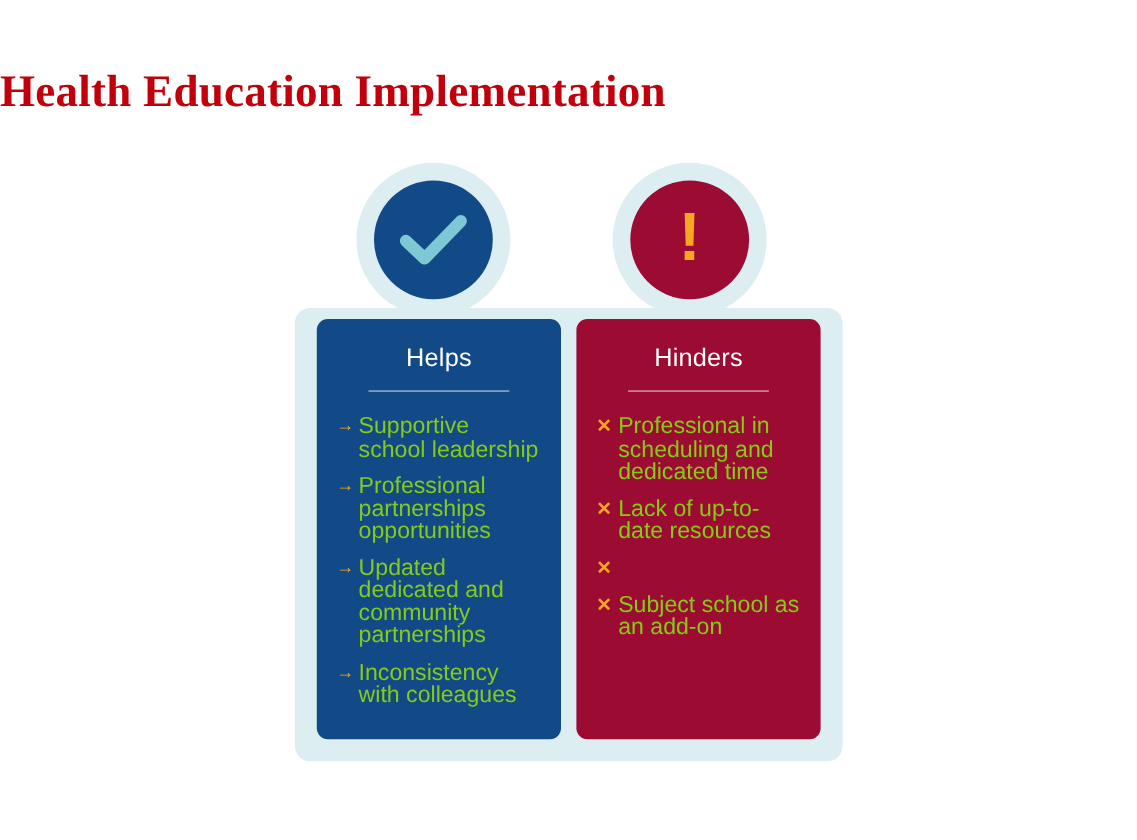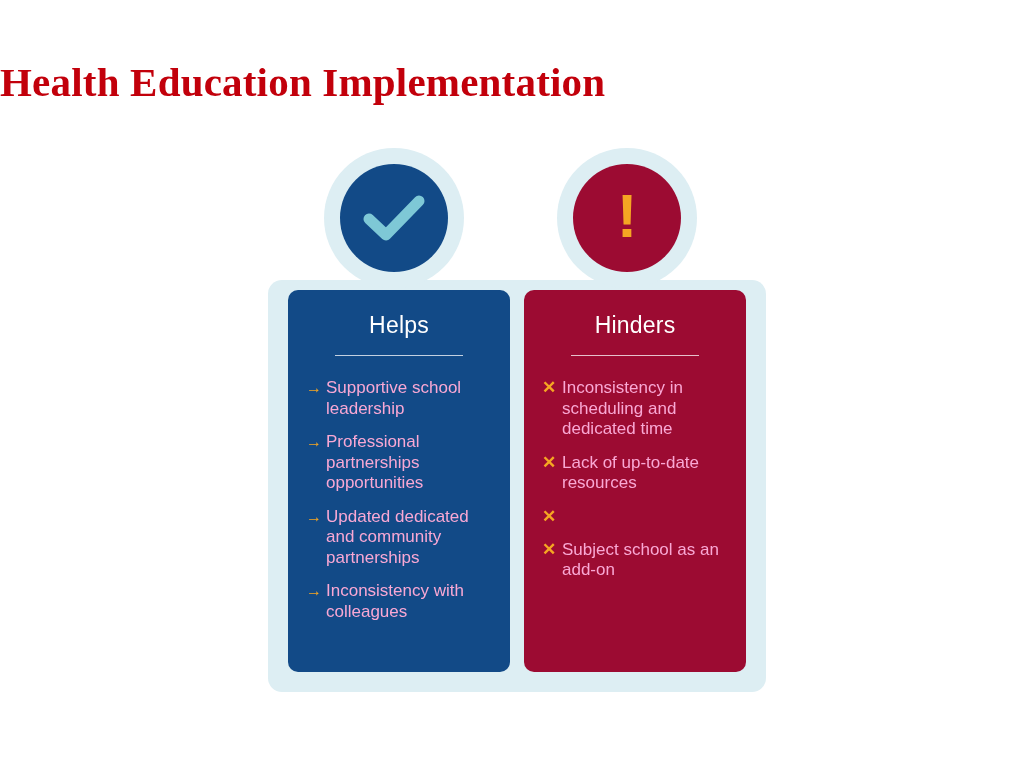--- a/index.html
+++ b/index.html
@@ -91,22 +91,22 @@
     color: #f5a623;
     font-size: 16px;
     line-height: 20px;
     font-weight: bold;
   }
   .bullet-ico.cross {
     color: #f5a623;
     font-size: 17px;
   }
   .item-text {
-    color: #f9a8d4;
-    font-size: 17px;
+    color: #84cc16;
+    font-size: 21px;
     line-height: 20.5px;
   }
   
   .badge {
     position: absolute;
     width: 140px;
     height: 140px;
     border-radius: 50%;
     background: #ddeef3;
     display: flex;
@@ -191,21 +191,21 @@
         </li>
       </ul>
     </div>
 
     <div class="col col-hinders">
       <div class="col-title">Hinders</div>
       <div class="rule"></div>
       <ul class="items">
         <li class="item">
           <span class="bullet-ico cross">✕</span>
-          <span class="item-text">Inconsistency in scheduling and dedicated time</span>
+          <span class="item-text">Professional in scheduling and dedicated time</span>
         </li>
         <li class="item">
           <span class="bullet-ico cross">✕</span>
           <span class="item-text">Lack of up-to-date resources</span>
         </li>
         <li class="item">
           <span class="bullet-ico cross">✕</span>
         </li>
         <li class="item">
           <span class="bullet-ico cross">✕</span>

